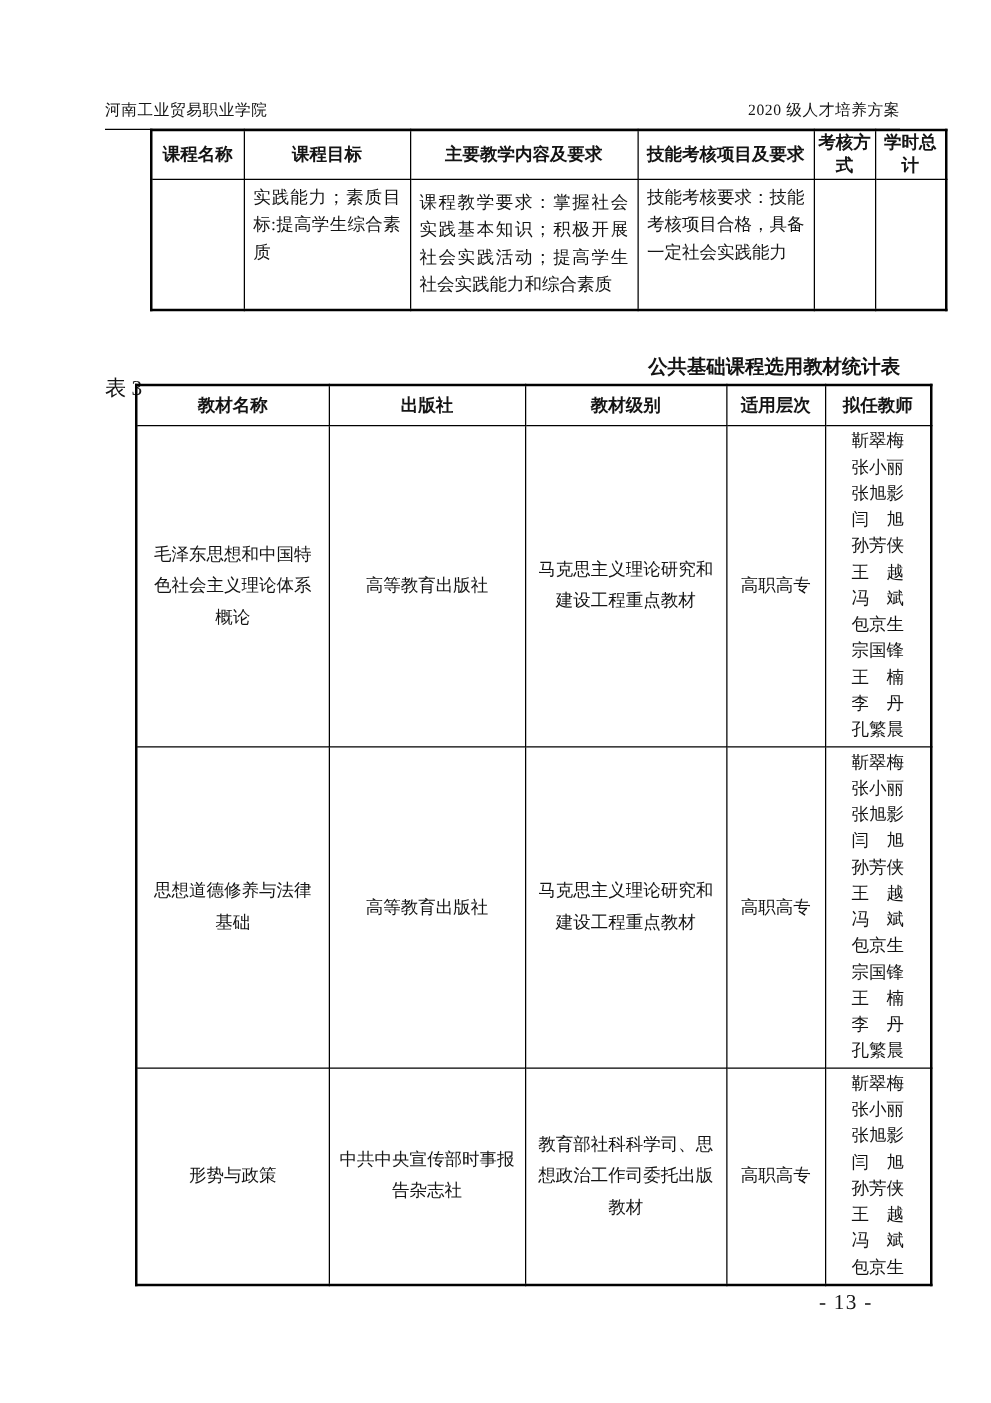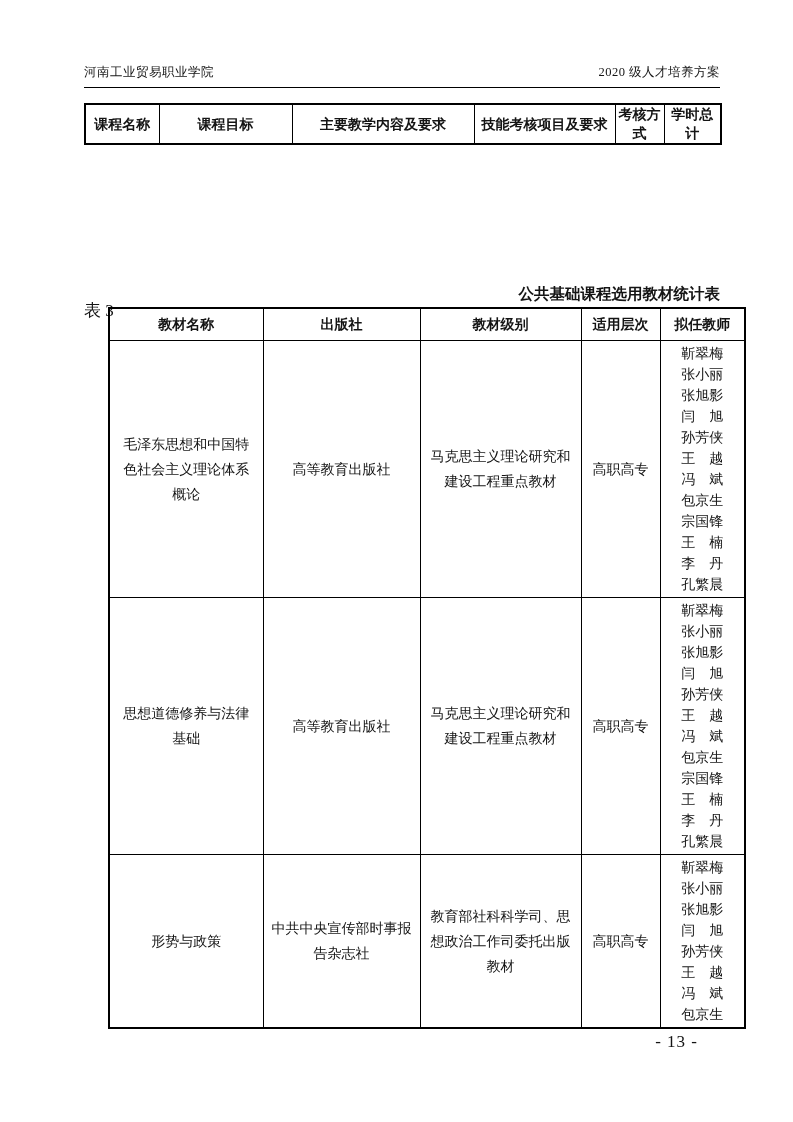--- a/index.html
+++ b/index.html
@@ -2,29 +2,29 @@
 <html><head>
 <meta charset="utf-8">
 <style>
   html,body { margin:0; padding:0; }
   body {
     width:793px; height:1122px; background:#ffffff; position:relative;
     font-family:"Liberation Serif","DejaVu Serif",serif;
     color:#141414; overflow:hidden;
   }
   .doc-header {
-    position:absolute; left:84px; top:64px; width:636px;
+    position:absolute; left:84px; top:80px; width:636px;
     display:flex; justify-content:space-between; 
     font-size:12.5px; letter-spacing:0.5px;
     border-bottom:1px solid #000; padding-bottom:6px;
   }
   table { border-collapse:collapse; table-layout:fixed; position:absolute; left:84px; width:636px; }
   th, td { border:1px solid #000; overflow:hidden; }
   table.t1, table.t2 { border:2px solid #000; }
-  .t1 { top:103px; font-size:14px; }
+  .t1 { top:103px; font-size:14px;margin-left:36px; }
   .t1 th { font-weight:bold; height:38px; line-height:19px; text-align:center; vertical-align:middle; padding:0 2px; }
   .t1 td { height:95px; padding:4px 7px; line-height:22px; vertical-align:top; }
   .t1 td.vmid { vertical-align:middle; }
   .t2-caption { position:absolute; left:84px; top:284px; width:636px; height:20px; }
   .t2-label { position:absolute; left:0; top:15px; font-size:17px; }
   .t2-title { text-align:right; font-weight:bold; font-size:15.5px; line-height:20px; }
   .t2 { top:307px; font-size:14px;margin-left:24px; }
   .t2 th { font-weight:bold; height:31px; text-align:center; vertical-align:middle; padding:0 2px; }
   .t2 td { vertical-align:middle; padding:2px 8px; line-height:25px;text-align:center; }
   .t2 tr.r-tall td { height:250px; }
@@ -58,20 +58,28 @@
       <col style="width:57px">
   </colgroup>
   <tbody>
       <tr>
     <th>课程名称</th>
     <th>课程目标</th>
     <th>主要教学内容及要求</th>
     <th>技能考核项目及要求</th>
     <th>考核方式</th>
     <th>学时总计</th>
+  </tr>
+  <tr>
+    <td class="auto cc"></td>
+    <td class="auto jl">实践能力；素质目标:提高学生综合素质</td>
+    <td class="auto vmid jl">课程教学要求：掌握社会实践基本知识；积极开展社会实践活动；提高学生社会实践能力和综合素质</td>
+    <td class="auto jl">技能考核要求：技能考核项目合格，具备一定社会实践能力</td>
+    <td class="auto cc"></td>
+    <td class="auto cc"></td>
   </tr>
 </tbody>
   </table>
 
 <div class="t2-caption">
   <span class="t2-label">表 3</span>
   <div class="t2-title">公共基础课程选用教材统计表</div>
 </div>
 
 <table class="t2">

